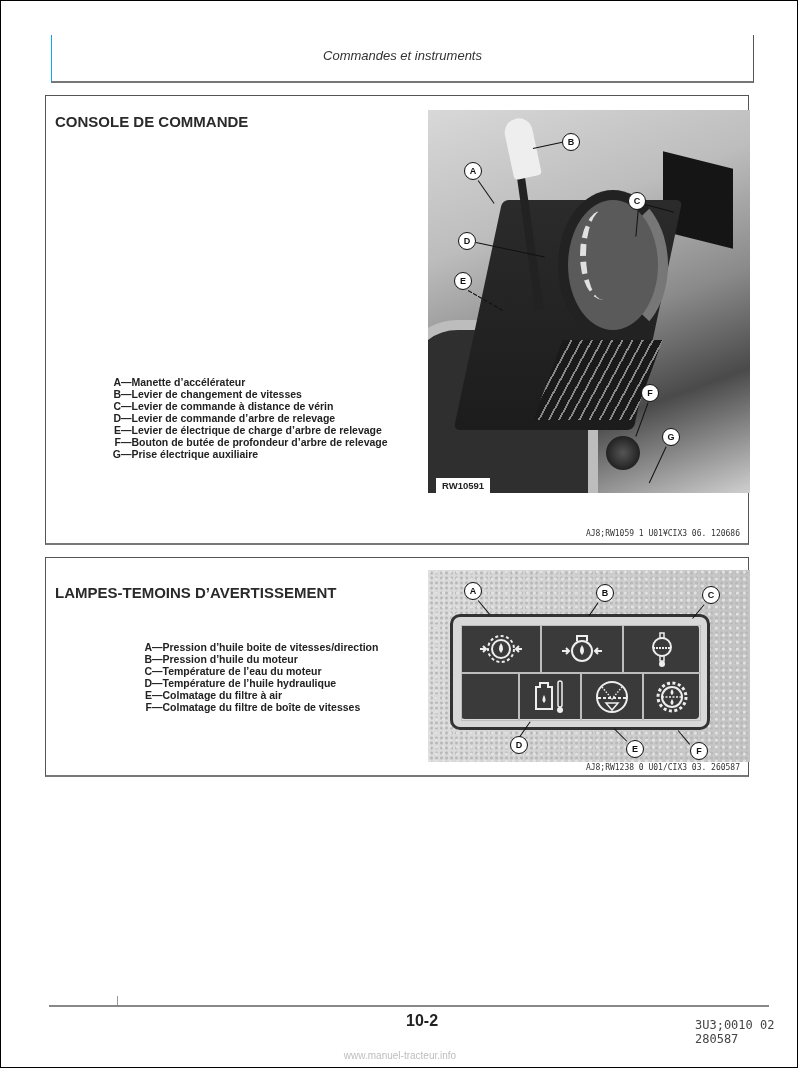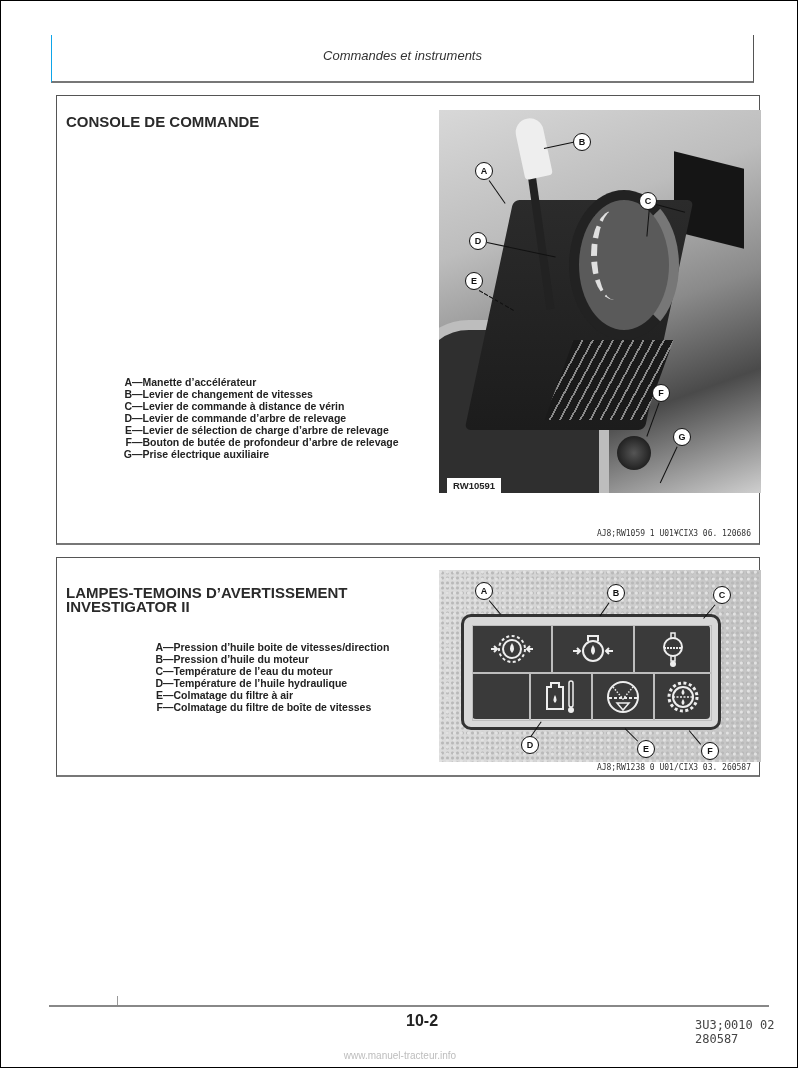--- a/index.html
+++ b/index.html
@@ -15,21 +15,21 @@
   .header-box {
     position: absolute; left: 51px; top: 35px; width: 703px; height: 48px;
     border-left: 1px solid #0ea5e9; border-right: 1px solid #555; border-bottom: 2px solid #777;
     box-sizing: border-box;
   }
   .header-title {
     position: absolute; left: 0; right: 0; top: 13px; text-align: center;
     font-style: italic; font-size: 13px; color: #333;
   }
   .section {
-    position: absolute; left: 56px; width: 704px; border: 1px solid #555;
+    position: absolute; left: 45px; width: 704px; border: 1px solid #555;
     border-bottom: 2px solid #777; box-sizing: border-box;
   }
   .sec1 { top: 95px; height: 450px; }
   .sec2 { top: 557px; height: 220px; }
   .sec-title {
     position: absolute; left: 9px; font-weight: bold; font-size: 15px; color: #2a2a2a;
     line-height: 14px;
   }
   .legend { position: absolute; font-weight: bold; font-size: 10.5px; line-height: 12px; color: #222; }
   .legend .row { white-space: nowrap; }
@@ -129,21 +129,21 @@
 </div>
 
 <div class="section sec1">
   <div class="sec-title" style="top:19px;">CONSOLE DE COMMANDE</div>
 
   <div class="legend" style="left:65px; top:280px;">
     <div class="row"><span class="key">A</span><span>—</span><span>Manette d’accélérateur</span></div>
     <div class="row"><span class="key">B</span><span>—</span><span>Levier de changement de vitesses</span></div>
     <div class="row"><span class="key">C</span><span>—</span><span>Levier de commande à distance de vérin</span></div>
     <div class="row"><span class="key">D</span><span>—</span><span>Levier de commande d’arbre de relevage</span></div>
-    <div class="row"><span class="key">E</span><span>—</span><span>Levier de sélection de charge d’arbre de relevage</span></div>
+    <div class="row"><span class="key">E</span><span>—</span><span>Levier de électrique de charge d’arbre de relevage</span></div>
     <div class="row"><span class="key">F</span><span>—</span><span>Bouton de butée de profondeur d’arbre de relevage</span></div>
     <div class="row"><span class="key">G</span><span>—</span><span>Prise électrique auxiliaire</span></div>
   </div>
 
   <div class="photo1">
     <div class="p1-seat"></div>
     <div class="p1-box"></div>
     <div class="p1-console"></div>
     <div class="p1-dial"></div>
     <div class="p1-slots"></div>
@@ -169,21 +169,20 @@
 
     <div class="photo-tag">RW10591</div>
   </div>
 
   <div class="ref" style="right:8px; bottom:5px;">AJ8;RW1059 1 U01¥CIX3 06. 120686</div>
 </div>
 
 <div class="section sec2">
   <div class="sec-title" style="top:18px;margin-top:10px;">
     <div>LAMPES-TEMOINS D’AVERTISSEMENT</div>
-    <div>INVESTIGATOR II</div>
   </div>
 
   <div class="legend" style="left:96px; top:83px;">
     <div class="row"><span class="key">A</span><span>—</span><span>Pression d’huile boite de vitesses/direction</span></div>
     <div class="row"><span class="key">B</span><span>—</span><span>Pression d’huile du moteur</span></div>
     <div class="row"><span class="key">C</span><span>—</span><span>Température de l’eau du moteur</span></div>
     <div class="row"><span class="key">D</span><span>—</span><span>Température de l’huile hydraulique</span></div>
     <div class="row"><span class="key">E</span><span>—</span><span>Colmatage du filtre à air</span></div>
     <div class="row"><span class="key">F</span><span>—</span><span>Colmatage du filtre de boîte de vitesses</span></div>
   </div>

